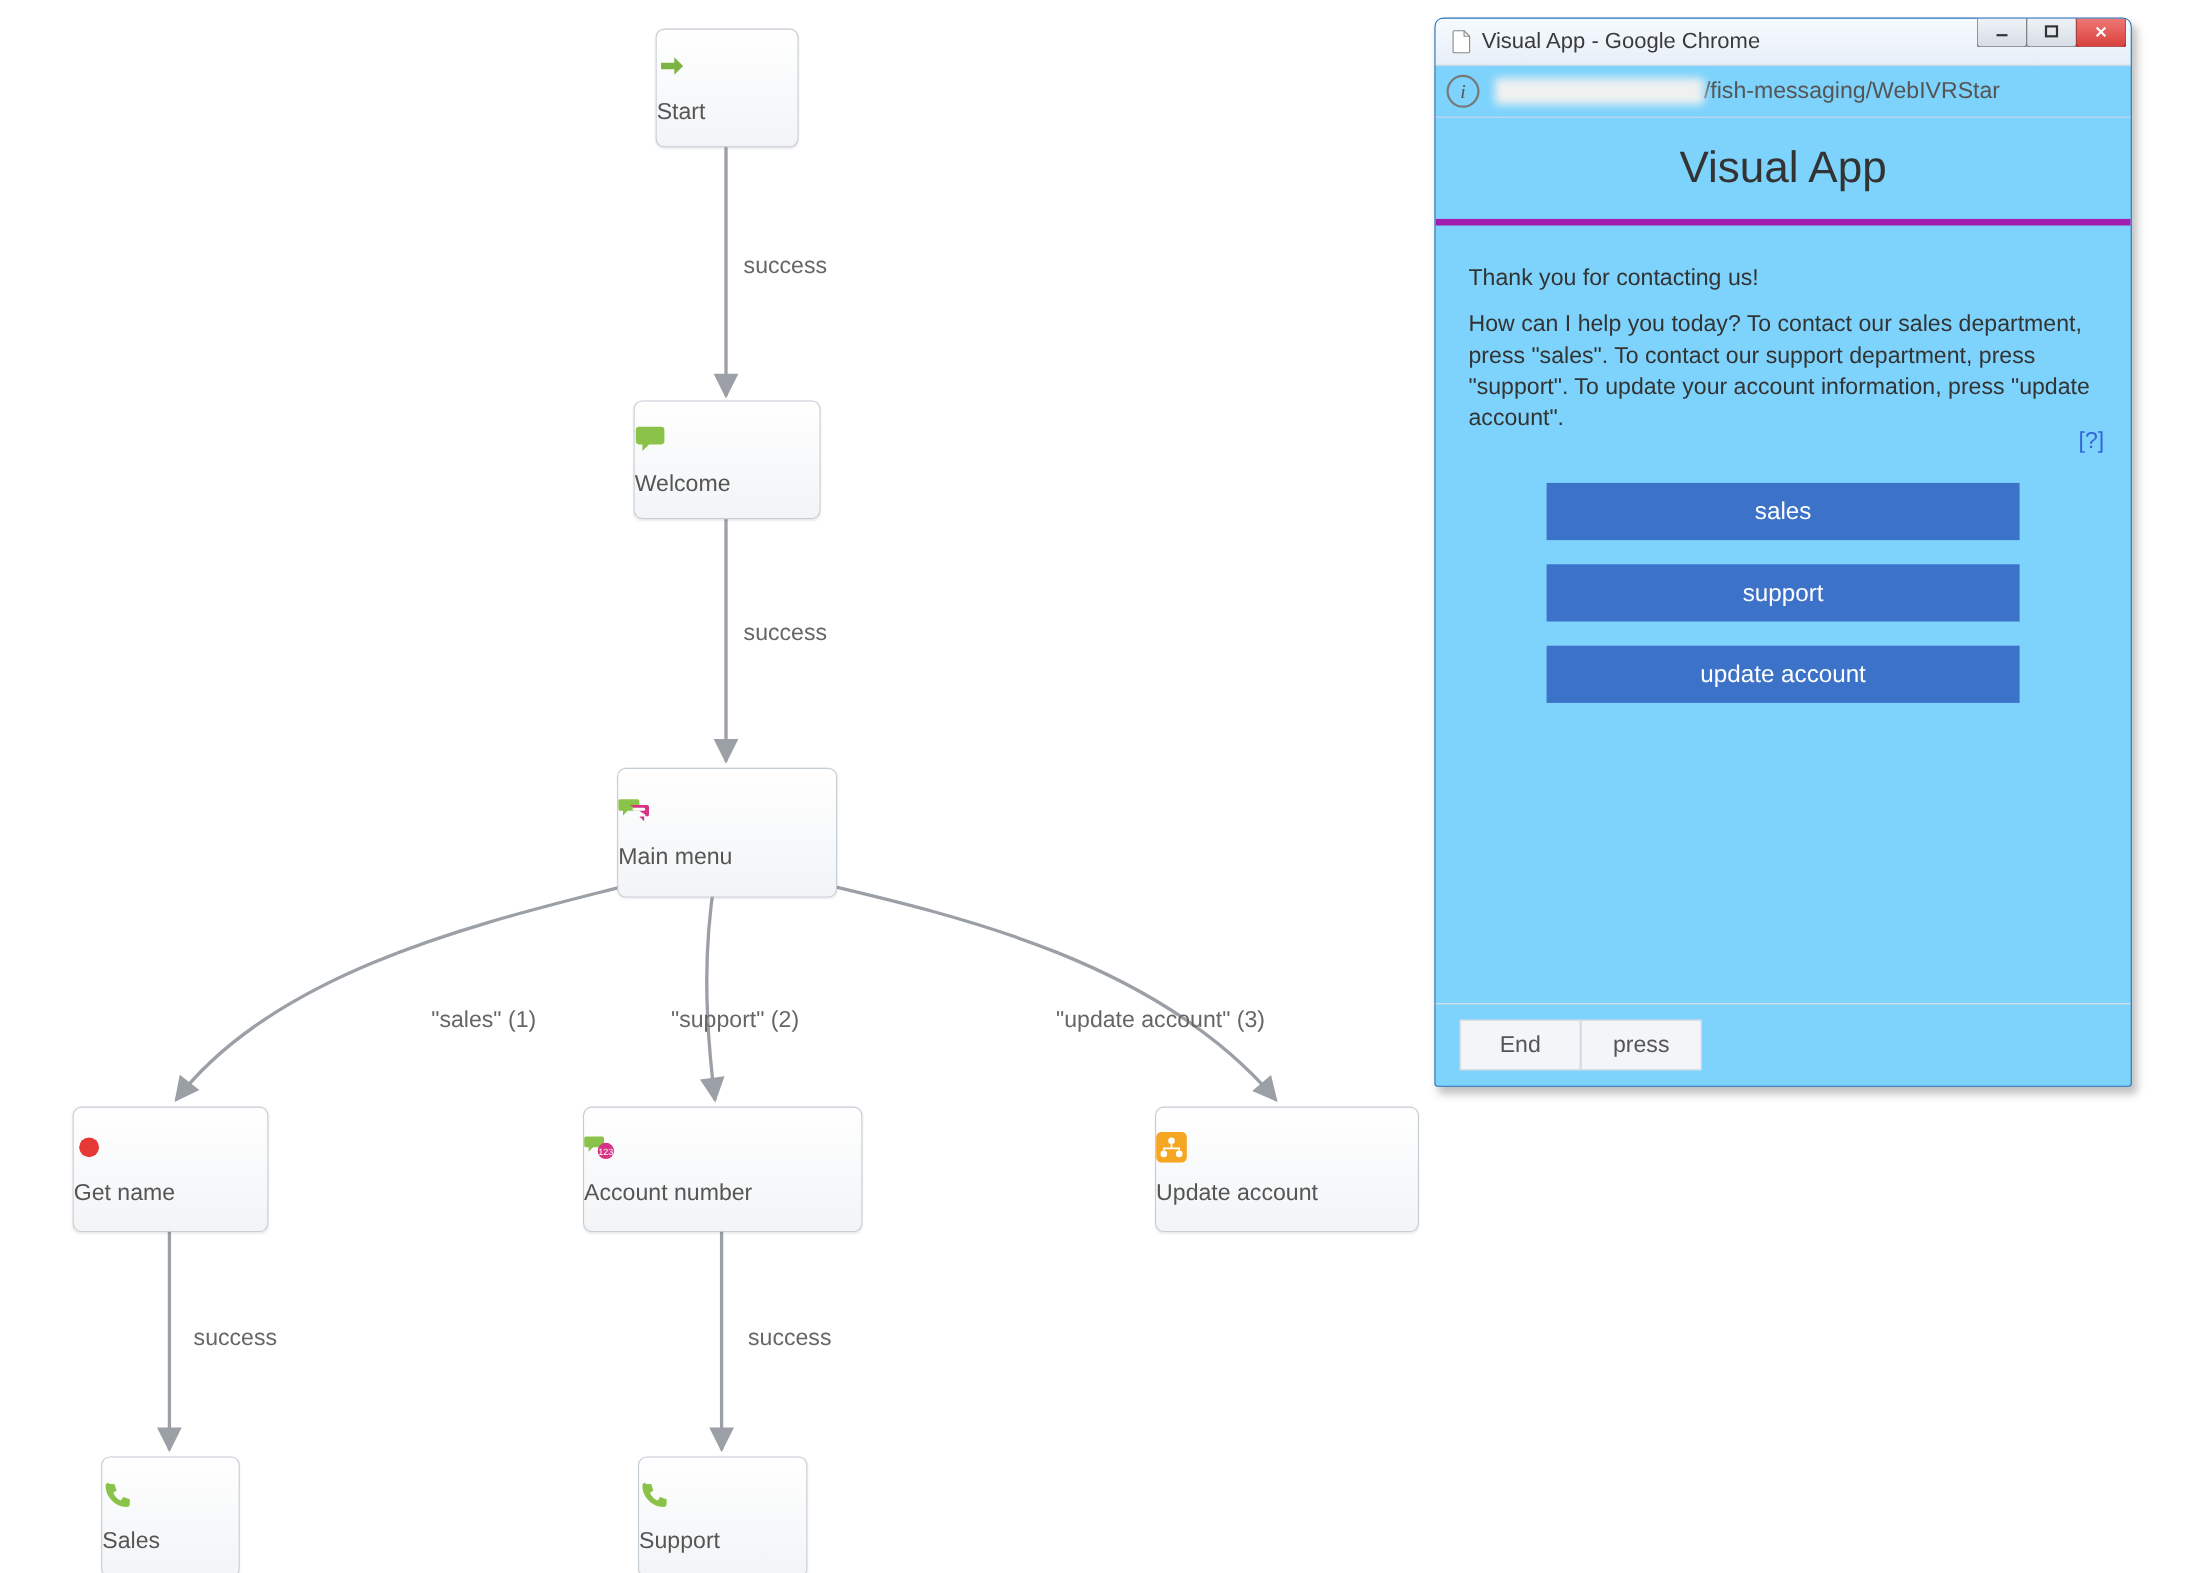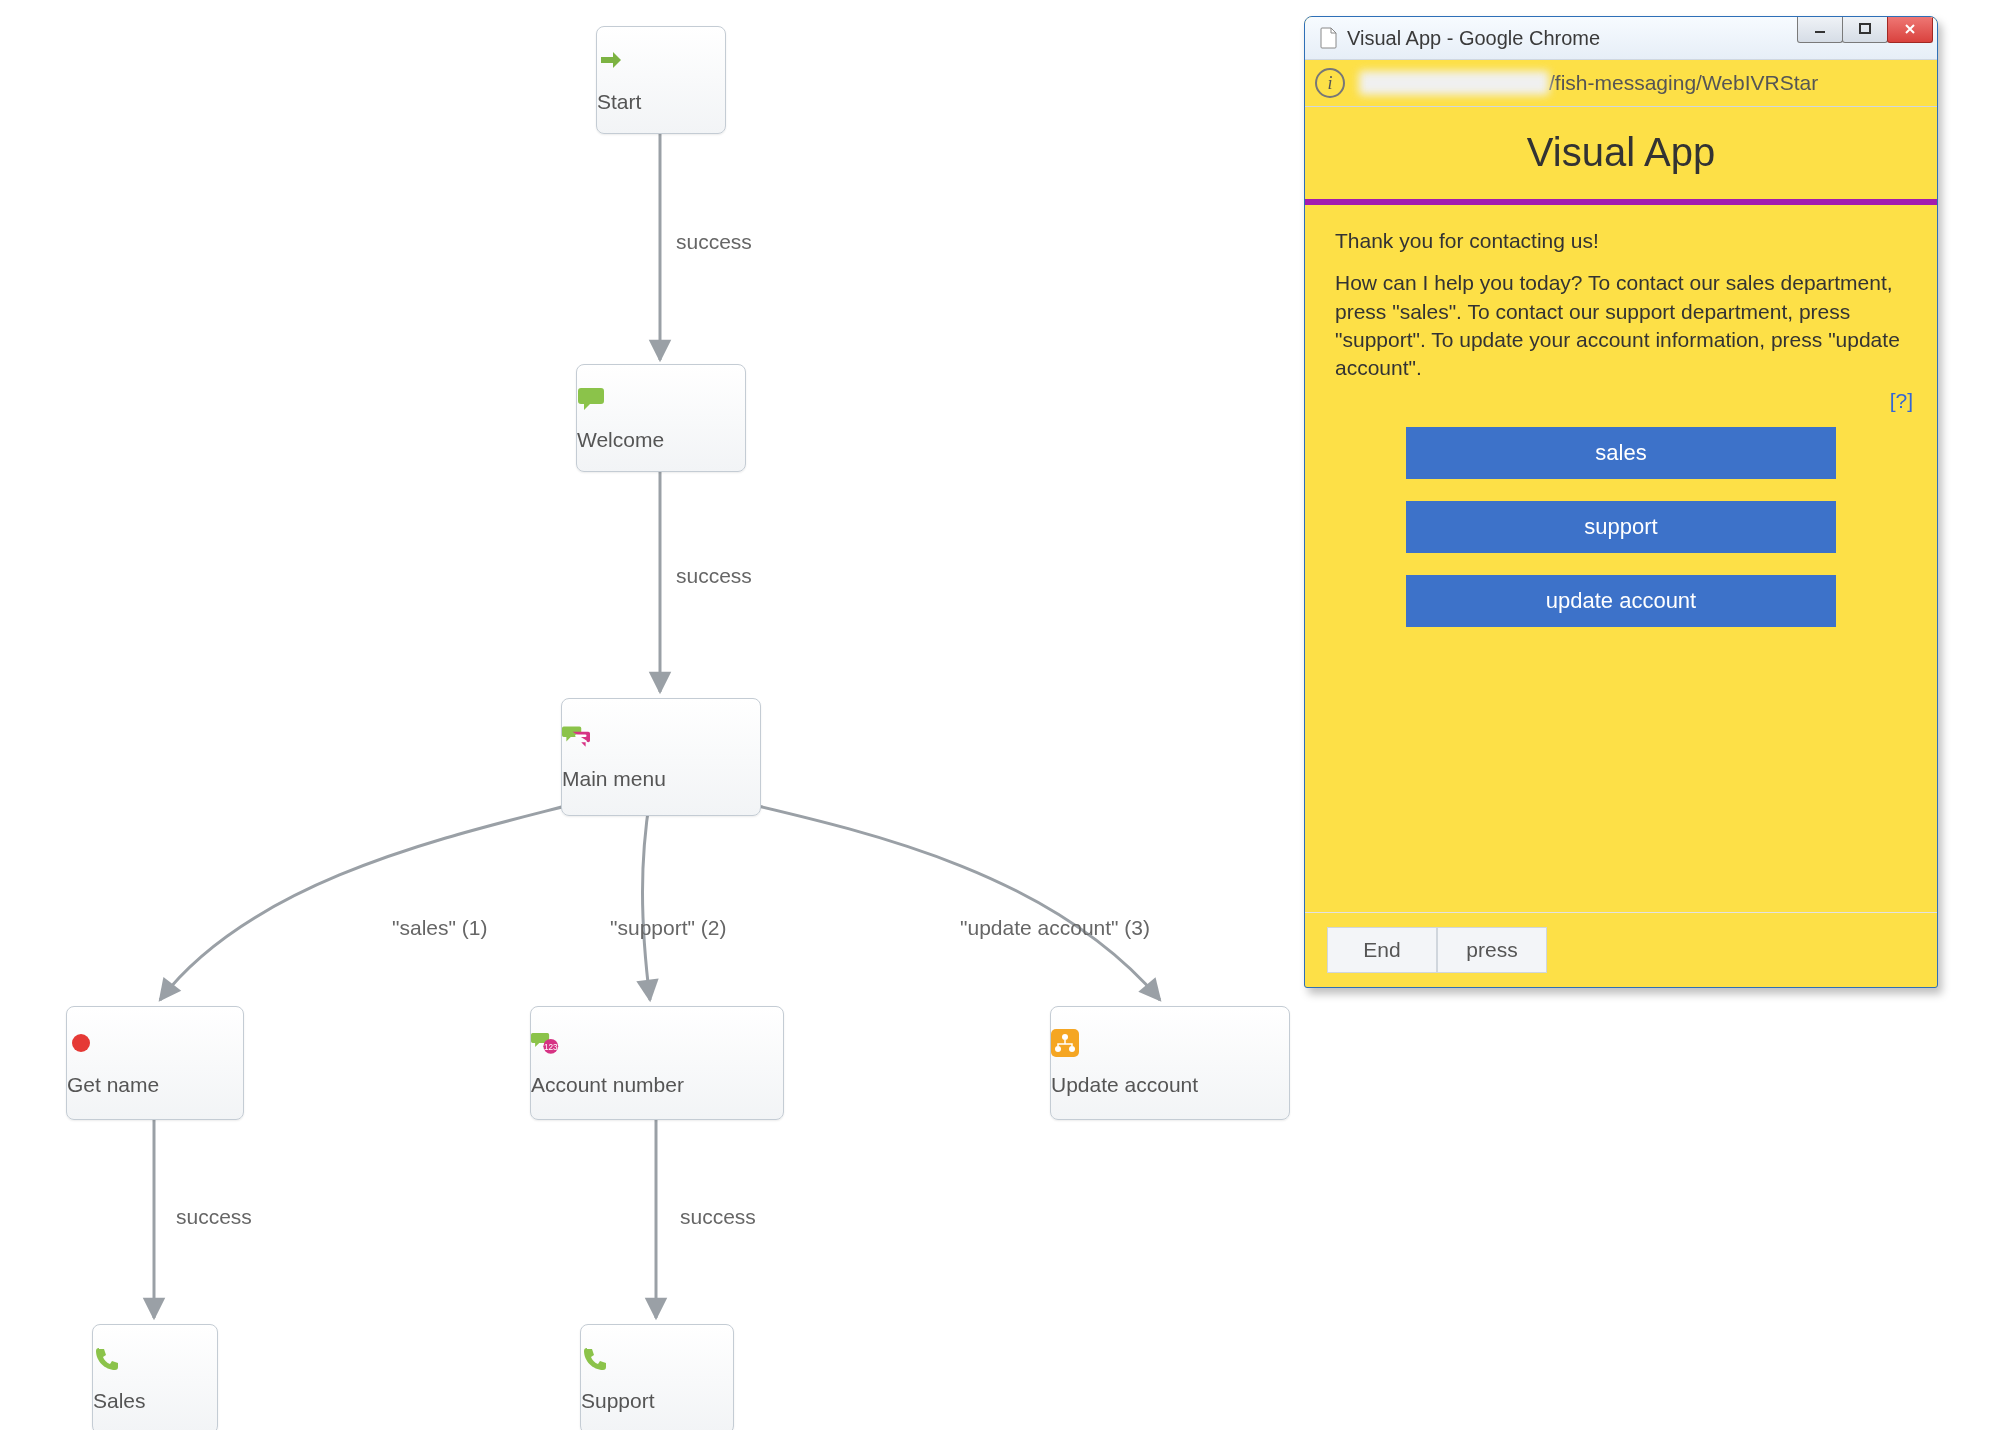--- a/index.html
+++ b/index.html
@@ -3,36 +3,36 @@
 <meta charset="utf-8">
 <style>
   html,body{margin:0;padding:0;width:2000px;height:1430px;font-family:"Segoe UI",Arial,sans-serif;background:#fff;position:relative;overflow:hidden}
   
   .flow-canvas{position:absolute;left:0;top:0;width:1300px;height:1430px}
   .flow-svg{position:absolute;left:0;top:0;width:1300px;height:1430px;pointer-events:none}
   .node{position:absolute;background:linear-gradient(#ffffff,#f2f4f6);border:1px solid #c4ccd4;border-radius:8px;box-shadow:0 1px 2px rgba(0,0,0,.08);display:flex;flex-direction:column;align-items:flex-start;justify-content:center;padding:10px 0;color:#555;font-size:21px}
   .node .icon{width:28px;height:28px;margin-bottom:16px;display:flex;align-items:center;justify-content:center}
   .edge-label{position:absolute;color:#666;font-size:21px;white-space:nowrap}
   
-  .chrome-window{position:absolute;left:1304px;top:16px;width:632px;height:970px;border:1px solid #2e6fb7;border-radius:8px 8px 3px 3px;box-shadow:4px 6px 8px rgba(0,0,0,.25);background:#fde047;overflow:hidden}
+  .chrome-window{position:absolute;left:1304px;top:16px;width:632px;height:970px;border:1px solid #2e6fb7;border-radius:8px 8px 3px 3px;box-shadow:4px 6px 8px rgba(0,0,0,.25);background:#7dd3fc;overflow:hidden}
   .titlebar{height:42px;background:linear-gradient(#f7fbff,#e6eef7);border-bottom:1px solid #cfd7e1;display:flex;align-items:center;position:relative}
   .titlebar .tab-icon{width:20px;height:22px;margin:0 8px 0 14px}
   .titlebar-text{font-size:20px;color:#3a3a3a}
   .win-buttons{position:absolute;right:4px;top:-2px;display:flex}
   .win-btn{width:44px;height:27px;border:1px solid #7a7a7a;border-top:none;margin-left:-1px;background:linear-gradient(#f1f4f8,#d6dde6);border-radius:0 0 3px 3px;display:flex;align-items:center;justify-content:center;color:#333}
   .win-btn.close{background:linear-gradient(#f07b78,#d9423e);color:#fff;border-color:#a12823}
   .addr-bar{height:46px;border-bottom:1px solid #cfd7e1;display:flex;align-items:center;padding:0 10px;font-size:21px;color:#555}
   .addr-bar .info-icon{width:26px;height:26px;border:2px solid #777;border-radius:50%;display:flex;align-items:center;justify-content:center;color:#555;font-family:Georgia,serif;font-style:italic;font-size:18px;margin-right:14px;flex:0 0 auto}
   .addr-host{display:inline-block;width:190px;height:24px;background:#f0f0f0;filter:blur(4px);border-radius:3px}
   .addr-path{white-space:nowrap;overflow:hidden}
   .page-area{position:absolute;left:0;right:0;top:88px;bottom:0;display:flex;flex-direction:column}
   .page-header{height:94px;display:flex;align-items:center;justify-content:center;border-bottom:6px solid #a21caf}
   .page-header h1{margin:0;font-weight:400;font-size:40px;color:#333}
   .body-block{padding:22px 30px 0 30px;color:#333;font-size:21px;line-height:1.35}
-  .body-block p{margin:0 0 14px 0}
+  .body-block p{margin:12px 0 14px 0}
   .help-link{position:absolute;right:24px;top:284px;color:#3367d6;font-size:21px}
   .action-buttons{display:flex;flex-direction:column;align-items:center;gap:22px;margin-top:30px}
   .action-btn{width:430px;height:52px;border:none;background:#3d72c9;color:#fff;font-size:22px;display:flex;align-items:center;justify-content:center;cursor:pointer}
   .footer-bar{position:absolute;left:0;right:0;bottom:0;height:74px;border-top:1px solid #e2e2e2;display:flex;align-items:center;justify-content:flex-start;padding:0 22px}
   .footer-btn{min-width:110px;height:46px;border:1px solid #d0d6dd;background:#f3f5f8;color:#555;font-size:21px;display:flex;align-items:center;justify-content:center;cursor:pointer}
   
   svg{display:block}
 </style>
 </head>
 <body>

